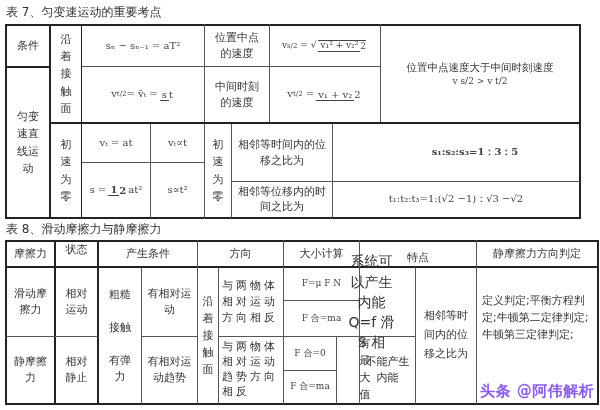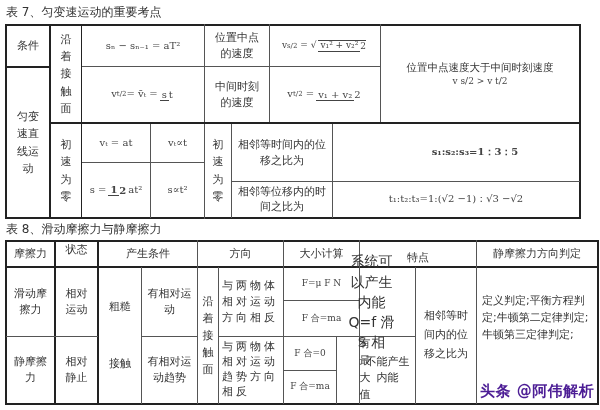--- a/index.html
+++ b/index.html
@@ -5,21 +5,21 @@
   html, body { margin:0; padding:0; }
   body { width:600px; height:410px; background:#ffffff; position:relative; overflow:hidden;
          font-family:"DejaVu Sans", sans-serif; color:#333; }
   .caption { position:absolute; font-size:12px; color:#333; white-space:nowrap; }
   .cell { position:absolute; box-sizing:border-box; display:flex; align-items:center; justify-content:center;
           text-align:center; font-size:11px; line-height:1.45; color:#333; }
   .hl { position:absolute; background:#222; }
   .hl-thin { position:absolute; background:#555; }
   .math { font-family:"DejaVu Serif", serif; font-size:10px; color:#444; }
   .vert { line-height:1.55; }
-  .wm { position:absolute; font-size:15px; color:#4c1d95; font-weight:bold; letter-spacing:0.5px; }
+  .wm { position:absolute; font-size:15px; color:#8b5cf6; font-weight:bold; letter-spacing:0.5px; }
   .frac { display:inline-flex; flex-direction:row; align-items:center; vertical-align:middle; margin:0 2px; }
   .frac .num { border-bottom:1px solid #444; padding:0 2px; line-height:1.1; }
   .frac .den { line-height:1.1; }
   sub, sup { font-size:7px; }
 </style>
 </head>
 <body>
 
 <div class="caption" style="left:6px;top:4px;">表 7、匀变速运动的重要考点</div>
 
@@ -158,20 +158,21 @@
 <div class="cell" style="left:56px;top:268px;width:41px;height:68px;padding:0 8px;">
   <span>相对运动</span>
 </div>
 <div class="cell" style="left:56px;top:337px;width:41px;height:66px;padding:0 8px;">
   <span>相对静止</span>
 </div>
 
 <div class="cell" style="left:99px;top:268px;width:42px;height:135px;flex-direction:column;justify-content:space-around;padding:10px 0;">
   <span>粗糙</span>
   <span>接触</span>
+  <span style="padding:0 8px;"><span>有弹力</span></span>
 </div>
 <div class="cell" style="left:142px;top:268px;width:55px;height:68px;padding:0 4px;">
   <span>有相对运动</span>
 </div>
 <div class="cell" style="left:142px;top:337px;width:55px;height:66px;padding:0 4px;">
   <span>有相对运动趋势</span>
 </div>
 
 <div class="cell vert" style="left:198px;top:268px;width:20px;height:135px;padding:0 4px;">
   <span>沿着接触面</span>

